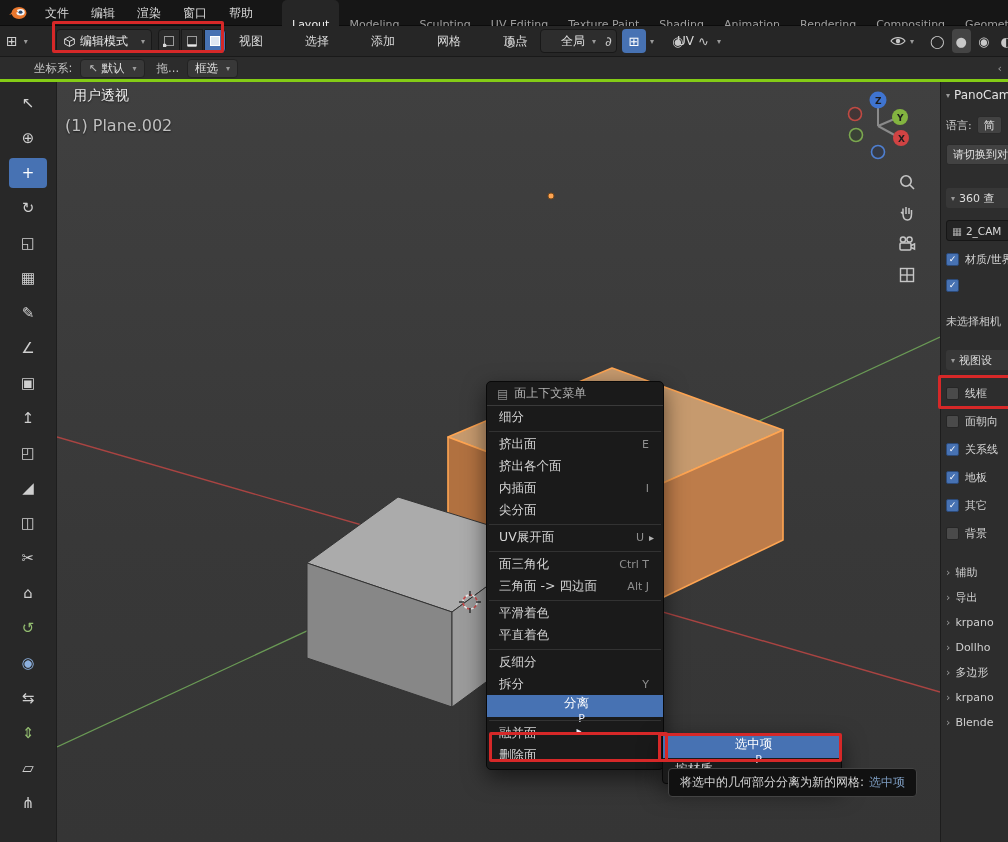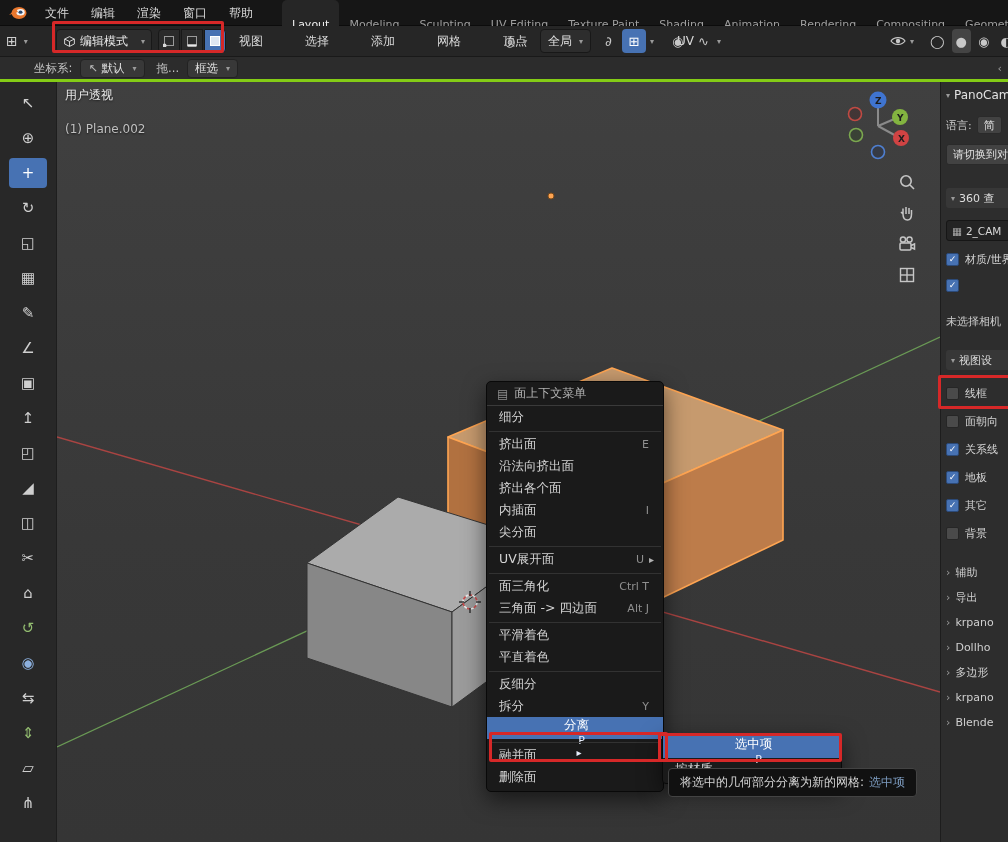--- a/index.html
+++ b/index.html
@@ -28,21 +28,21 @@
   .selmode .sm-btn { width:22px; height:24px; background:#2b2b2b; border:1px solid #181818;
                      display:flex; align-items:center; justify-content:center; }
   .selmode .sm-btn:first-child { border-radius:4px 0 0 4px; }
   .selmode .sm-btn:last-child  { border-radius:0 4px 4px 0; }
   .selmode .sm-btn.active { background:#4772b3; }
   .hmenus { left:230px;gap:24px; }
   .hmenu { font-size:12px; color:#dadada; padding:0 9px; line-height:24px; }
   .icon-btn { display:flex; align-items:center; justify-content:center; color:#c8c8c8;
               font-size:13px; padding:0 4px; height:24px; }
   .icon-btn.blue { background:#4772b3; color:#fff; border-radius:4px; width:24px; }
-  .orient-dd { font-size:12px; color:#e3e3e3; padding:0 7px; gap:3px; }
+  .orient-dd { font-size:12px; color:#e3e3e3; padding:0 20px; gap:3px; }
 
   
   .header3 { position:absolute; left:0; top:57px; width:1008px; height:25px; background:#2c2c2c;
              border-bottom:3px solid #84cc16; display:flex; align-items:center; }
   .h3-label { color:#c3c3c3; font-size:11.5px; margin-left:34px; }
   .h3-dd { display:flex; align-items:center; gap:4px; background:#383838; border:1px solid #222;
            border-radius:4px; height:19px; padding:0 7px; color:#e2e2e2; font-size:11.5px; margin-left:8px; }
   .h3-dd .ico { font-size:11px; color:#bbb; }
 
   
@@ -50,23 +50,23 @@
                border-right:1px solid #1e1e1e; padding-top:6px; }
   .tool-btn { width:38px; height:30px; margin:0 auto 5px auto; display:flex; align-items:center;
               justify-content:center; color:#cfcfcf; font-size:15px; border-radius:4px; }
   .tool-btn.active { background:#4772b3; color:#ffffff; }
   .tool-btn.green { color:#93bd70; }
   .tool-btn.blue  { color:#8cb0de; }
 
   
   .viewport { position:absolute; left:57px; top:82px; width:883px; height:760px;
               background:linear-gradient(#404040,#383838 60%,#353535); overflow:hidden; }
-  .vp-label1 { position:absolute; left:8px; top:5px; color:#ececec; font-size:12px;
+  .vp-label1 { position:absolute; left:16px; top:5px; color:#ececec; font-size:14px;
                text-shadow:0 1px 2px rgba(0,0,0,.6); }
-  .vp-label2 { position:absolute; left:8px; top:40px; color:#c0c0c0; font-size:12px;
+  .vp-label2 { position:absolute; left:8px; top:34px; color:#c0c0c0; font-size:16px;
                text-shadow:0 1px 2px rgba(0,0,0,.6); }
   .scene-svg { position:absolute; left:0; top:0; }
   .gizmo { position:absolute; left:785px; top:4px; }
   .gizmo text { font-size:9px; font-weight:bold; fill:#1c1c1c; }
   .vp-sideicons { position:absolute; left:840px; display:flex; flex-direction:column; gap:11px; }
 
   
   .cmenu { position:absolute; left:486px; top:381px; width:178px; background:#1a1a1a;
            border:1px solid #090909; border-radius:5px; box-shadow:0 8px 22px rgba(0,0,0,.55);
            padding-bottom:3px; z-index:40; }
@@ -428,25 +428,20 @@
         
         
         
       </div>
         <div class="cm-row">
         <span class="cm-label">挤出面</span>
         <span class="cm-short">E</span>
         <span class="cm-arrow"></span>
       </div>
         <div class="cm-row">
-        <span class="cm-label">沿法向挤出面</span>
-        <span class="cm-short"></span>
-        <span class="cm-arrow"></span>
-      </div>
-        <div class="cm-row">
         <span class="cm-label">挤出各个面</span>
         <span class="cm-short"></span>
         <span class="cm-arrow"></span>
       </div>
         <div class="cm-row">
         <span class="cm-label">内插面</span>
         <span class="cm-short">I</span>
         <span class="cm-arrow"></span>
       </div>
         <div class="cm-row">

